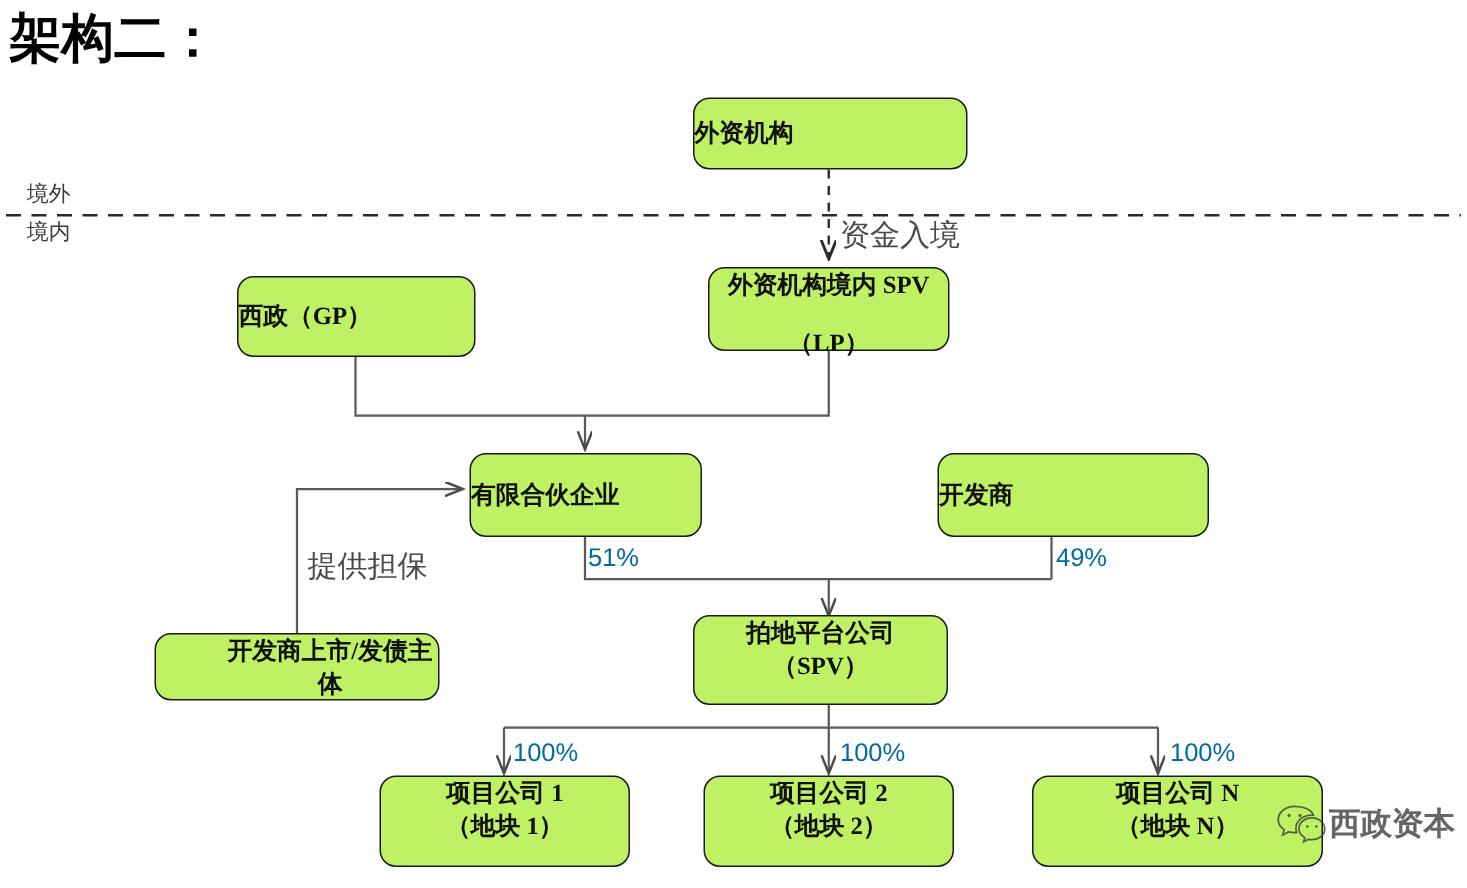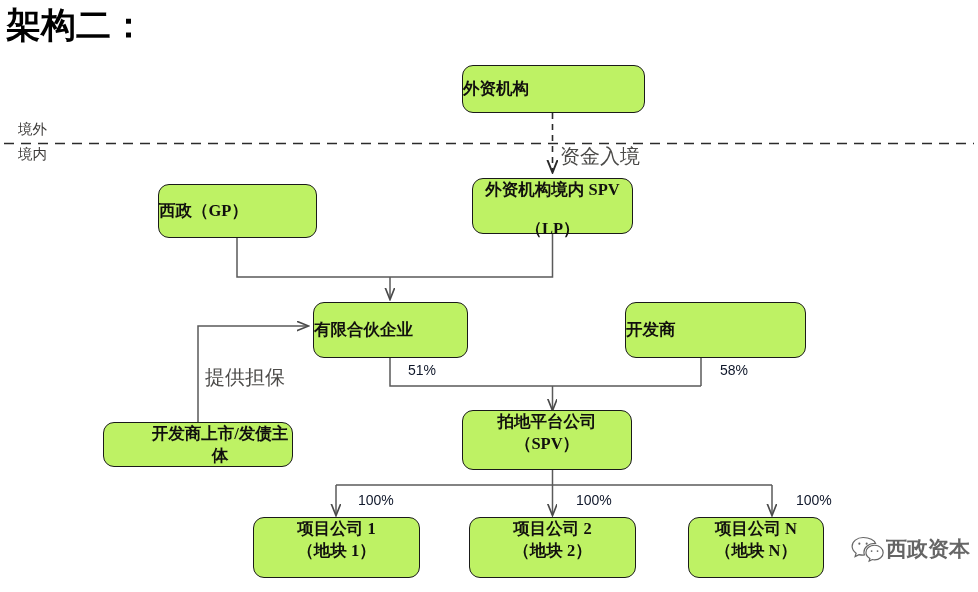--- a/index.html
+++ b/index.html
@@ -40,25 +40,24 @@
     color: #11100e;
     font-weight: bold;
     font-size: 16.5px;
     line-height: 1.32;
     z-index: 3;
   }
   .node .txt { display: block; }
   .edge-label {
     position: absolute;
     font-family: "Liberation Sans", "DejaVu Sans", sans-serif;
-    font-size: 14px;
-    color: #0f172a;
+    font-size: 17px;
+    color: #0369a1;
     white-space: nowrap;
     z-index: 4;
-    margin-left: 16px;
   }
   .cn-label {
     position: absolute;
     font-family: "Liberation Serif", "DejaVu Serif", serif;
     font-size: 20px;
     color: #4b4a48;
     white-space: nowrap;
     z-index: 4;
   }
   .zone-label {
@@ -160,21 +159,21 @@
     </g>
   </svg>
 
   <div class="zone-label" style="left:18px; top:120px;">境外</div>
   <div class="zone-label" style="left:18px; top:145px;">境内</div>
 
   <div class="cn-label" style="left:560px; top:143px;">资金入境</div>
   <div class="cn-label" style="left:205px; top:364px;">提供担保</div>
 
   <div class="edge-label" style="left:392px; top:362px;">51%</div>
-  <div class="edge-label" style="left:704px; top:362px;">58%</div>
+  <div class="edge-label" style="left:704px; top:362px;">49%</div>
 
   <div class="edge-label" style="left:342px; top:492px;">100%</div>
   <div class="edge-label" style="left:560px; top:492px;">100%</div>
   <div class="edge-label" style="left:780px; top:492px;">100%</div>
 
   <div class="node" style="left:462px; top:65px; width:183px; height:48px;">
     <span class="txt">外资机构</span>
   </div>
 
   <div class="node" style="left:472px; top:178px; width:161px; height:56px; flex-direction:column;gap:17px;">
@@ -206,21 +205,21 @@
   <div class="node" style="left:253px; top:517px; width:167px; height:61px; flex-direction:column;">
     <span class="txt">项目公司 1</span>
     <span class="txt">（地块 1）</span>
   </div>
 
   <div class="node" style="left:469px; top:517px; width:167px; height:61px; flex-direction:column;">
     <span class="txt">项目公司 2</span>
     <span class="txt">（地块 2）</span>
   </div>
 
-  <div class="node" style="left:688px; top:517px; width:136px; height:61px; flex-direction:column;">
+  <div class="node" style="left:688px; top:517px; width:194px; height:61px; flex-direction:column;">
     <span class="txt">项目公司 N</span>
     <span class="txt">（地块 N）</span>
   </div>
 
   <div id="watermark">
     <span style="display:inline-block; width:34px; height:30px;">
       <svg viewBox="0 0 40 34" width="34" height="30" aria-hidden="true">
         <path d="M15.5,3.5 C8.2,3.5 2.5,8.2 2.5,13.9 C2.5,17.1 4.3,20 7.2,21.9 L6.0,26.0 L10.6,23.6
                  C12.1,24.0 13.8,24.2 15.5,24.2 C16.0,24.2 16.5,24.2 17.0,24.1
                  C16.6,23.0 16.4,21.9 16.4,20.7 C16.4,15.0 22.0,10.4 28.9,10.4

